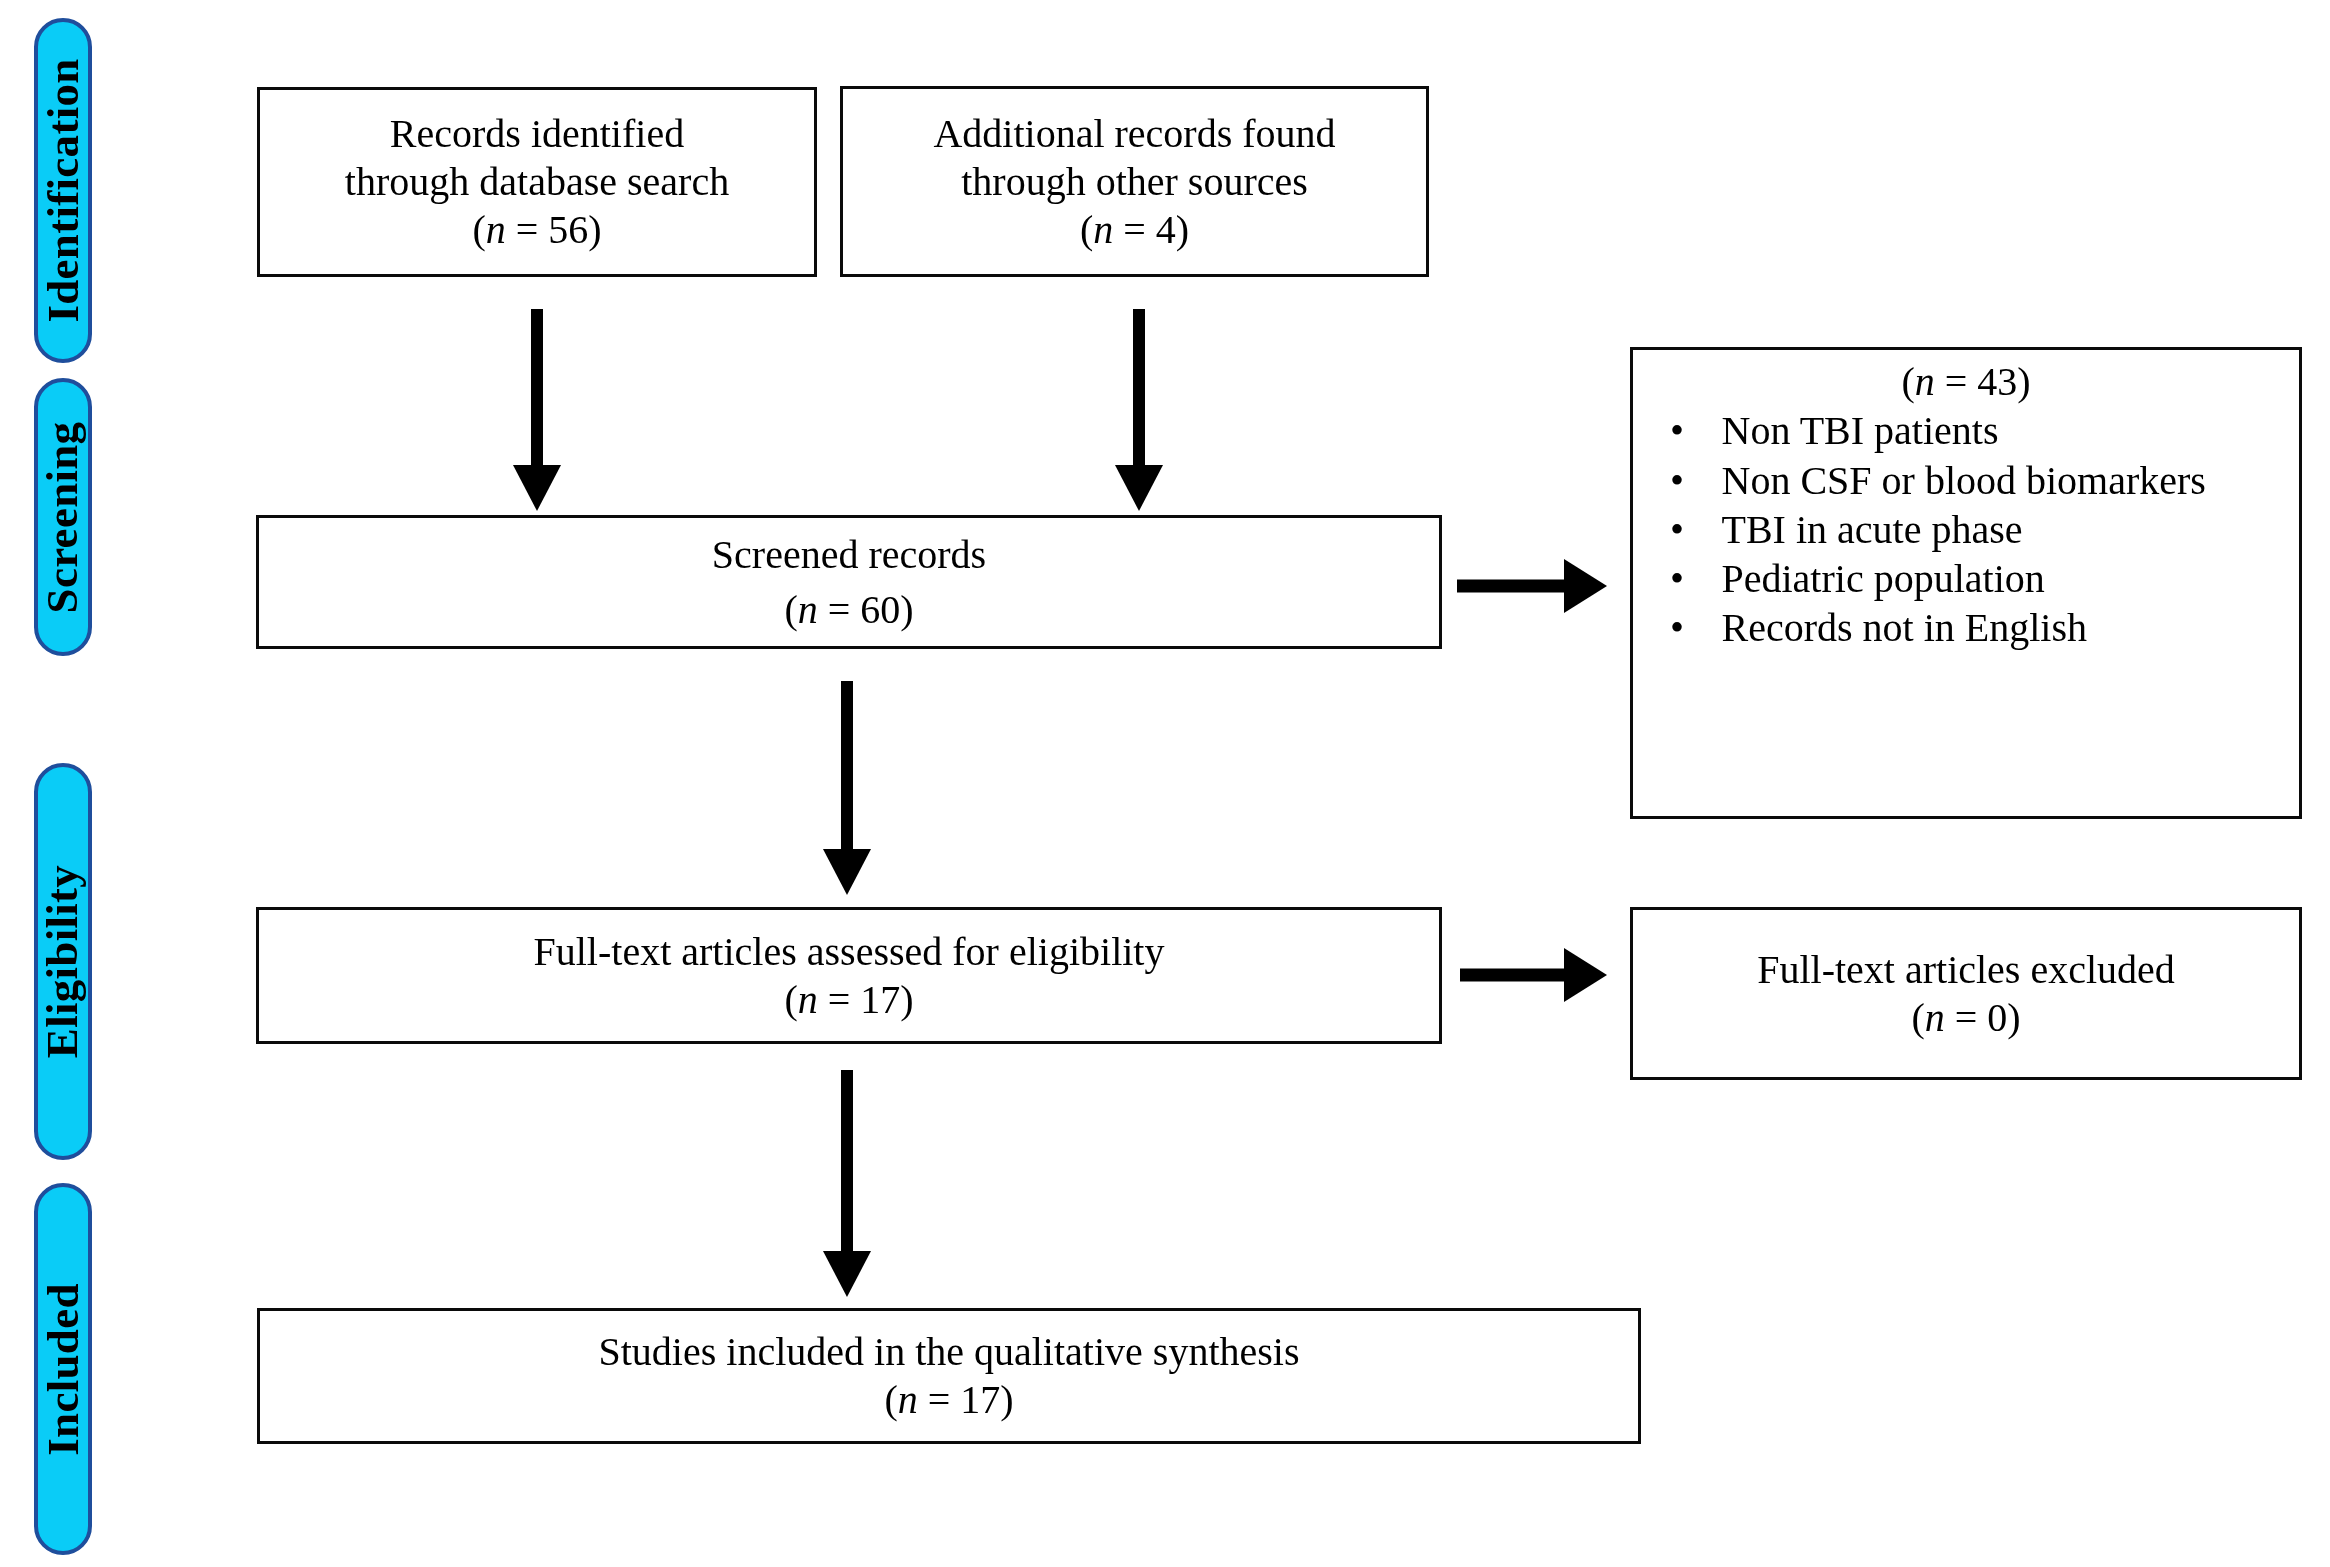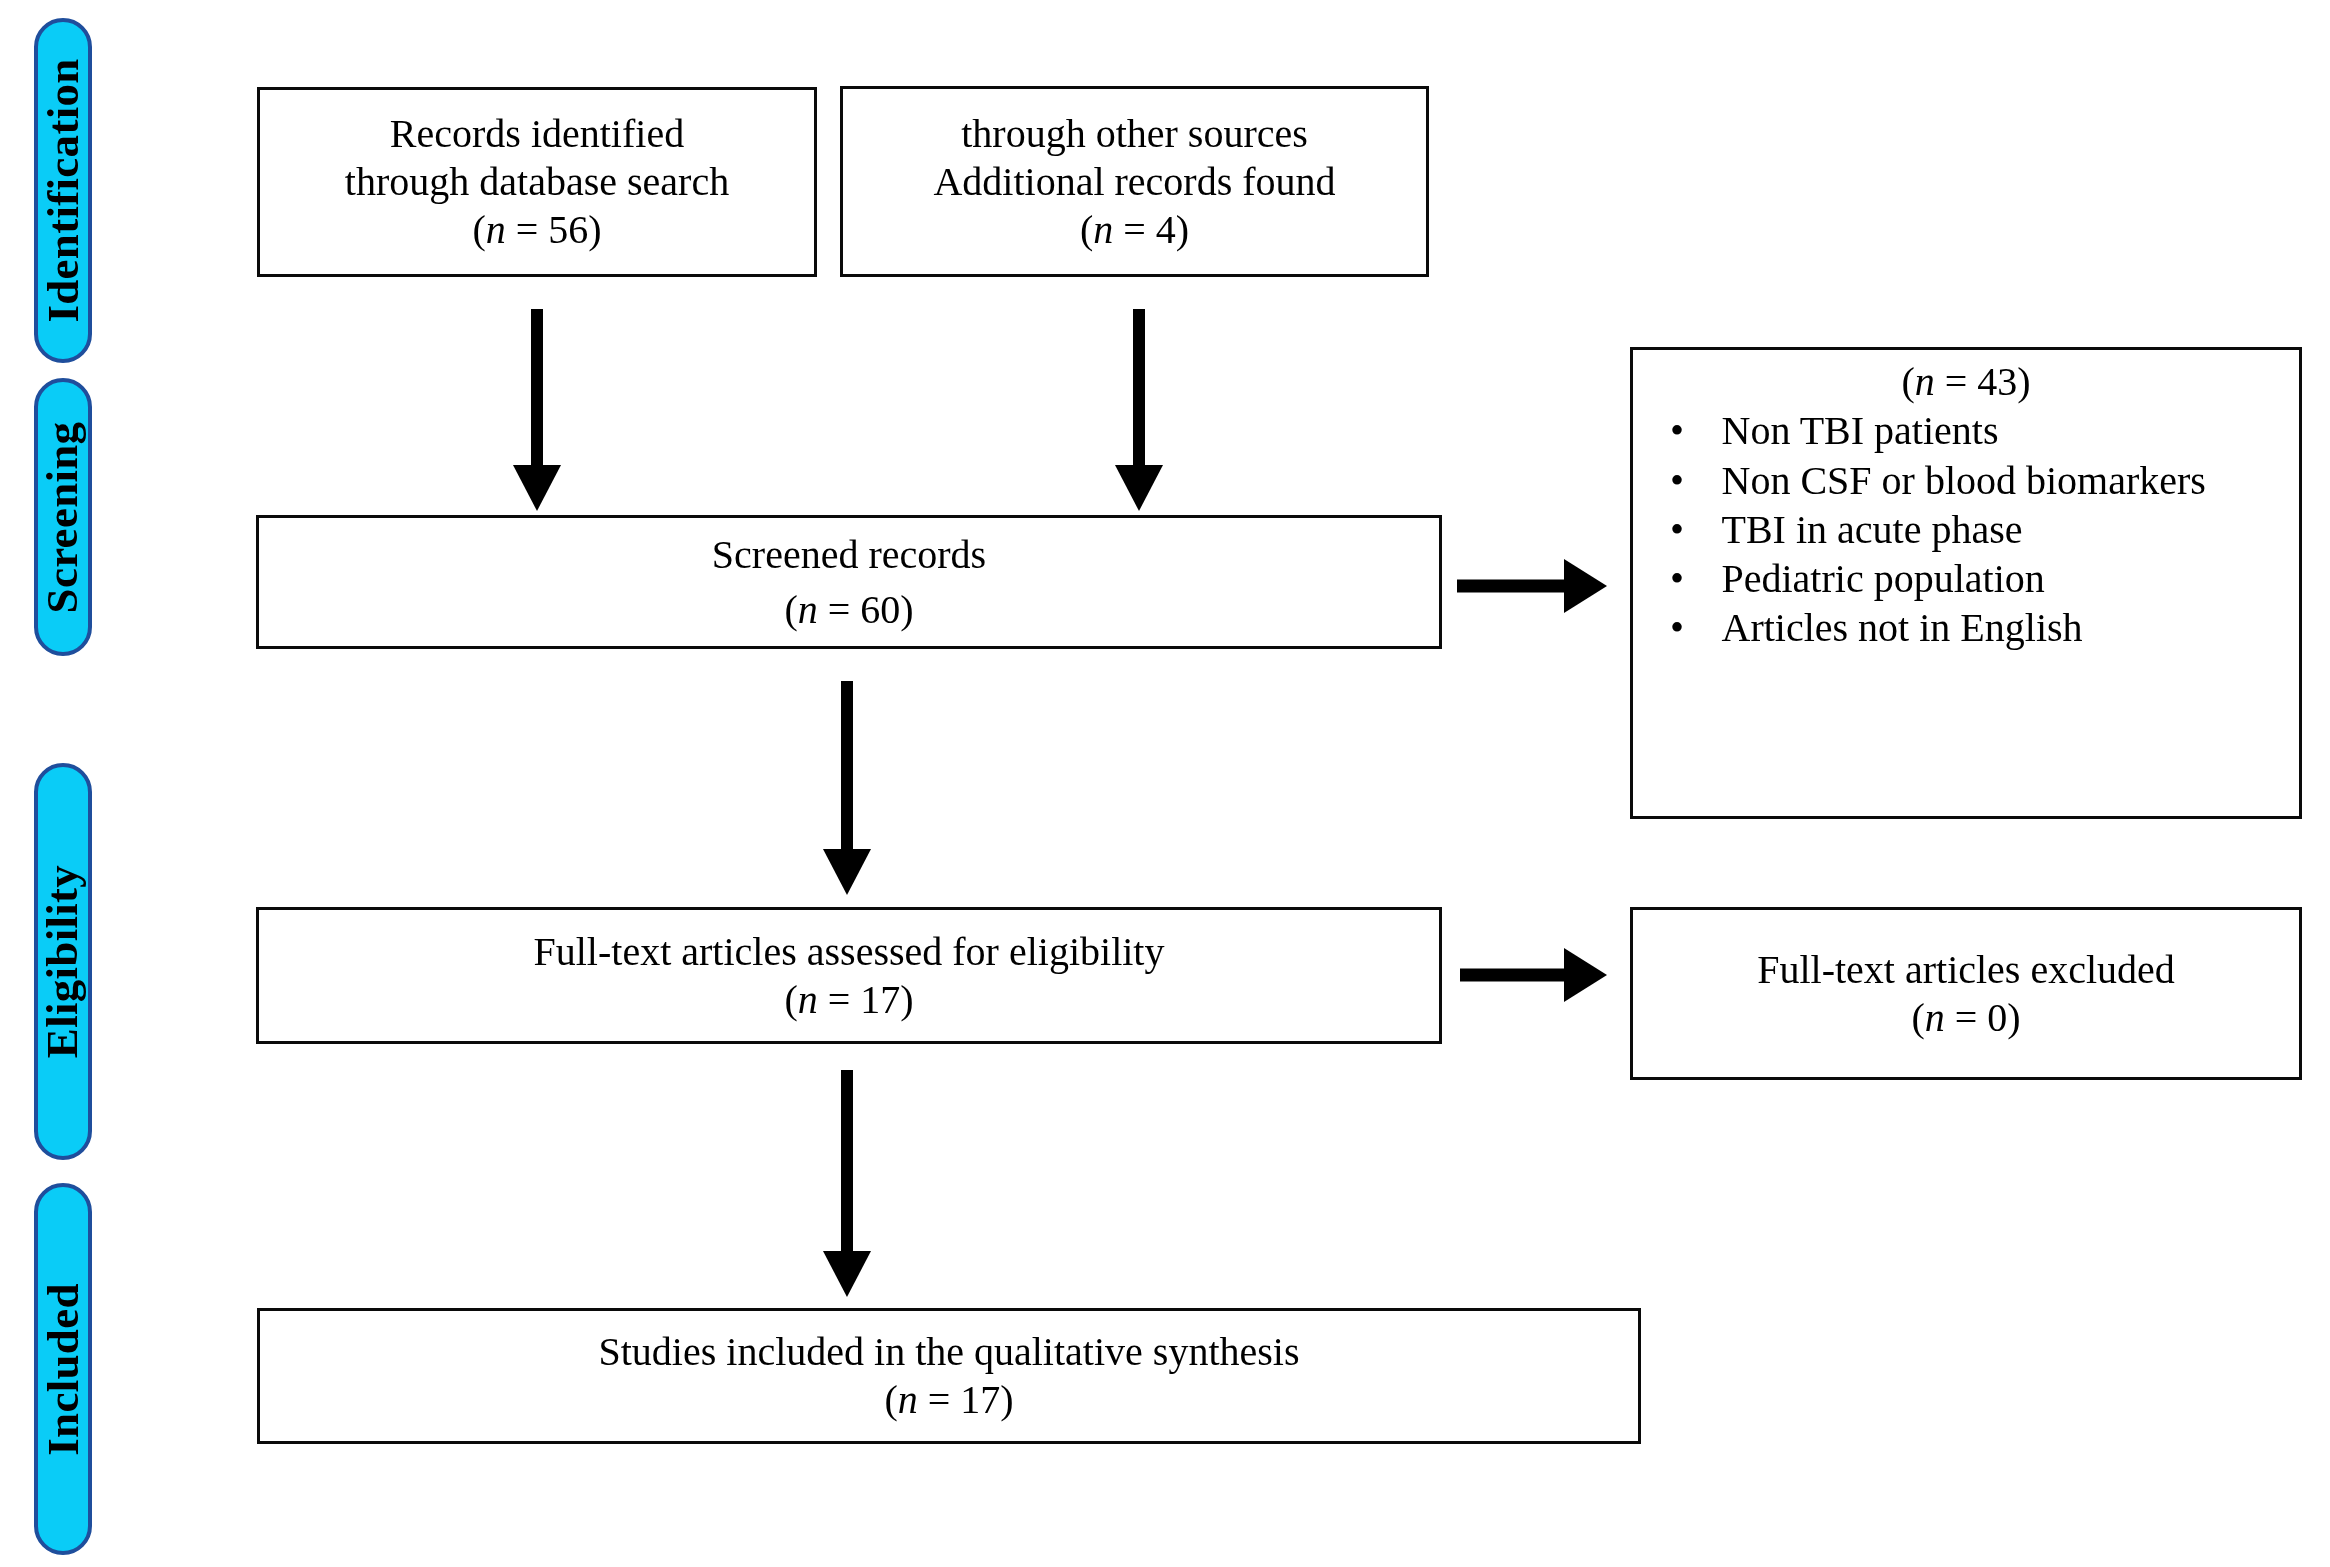--- a/index.html
+++ b/index.html
@@ -162,22 +162,22 @@
     <span class="stage-text">Included</span>
   </div>
 
   <div class="flow-box" style="left:257px; top:87px; width:560px; height:190px;">
     <span class="line">Records identified</span>
     <span class="line">through database search</span>
     <span class="line"><span>(</span><span class="nval">n</span><span> = </span><span>56</span><span>)</span></span>
   </div>
 
   <div class="flow-box" style="left:840px; top:86px; width:589px; height:191px;">
+    <span class="line">Additional records found</span>
     <span class="line">through other sources</span>
-    <span class="line">Additional records found</span>
     <span class="line"><span>(</span><span class="nval">n</span><span> = </span><span>4</span><span>)</span></span>
   </div>
 
   <div class="arrow-v" style="left:537px; top:309px;">
     <div class="shaft" style="height:156px;"></div>
     <div class="head" style="top:156px;"></div>
   </div>
 
   <div class="arrow-v" style="left:1139px; top:309px;">
     <div class="shaft" style="height:156px;"></div>
@@ -208,21 +208,21 @@
       <li>
         <span class="bullet">•</span>
         <span>TBI in acute phase</span>
       </li>
       <li>
         <span class="bullet">•</span>
         <span>Pediatric population</span>
       </li>
       <li>
         <span class="bullet">•</span>
-        <span>Articles not in English</span>
+        <span>Records not in English</span>
       </li>
     </ul>
   </div>
 
   <div class="arrow-v" style="left:847px; top:681px;">
     <div class="shaft" style="height:168px;"></div>
     <div class="head" style="top:168px;"></div>
   </div>
 
   <div class="flow-box" style="left:256px; top:907px; width:1186px; height:137px;">

